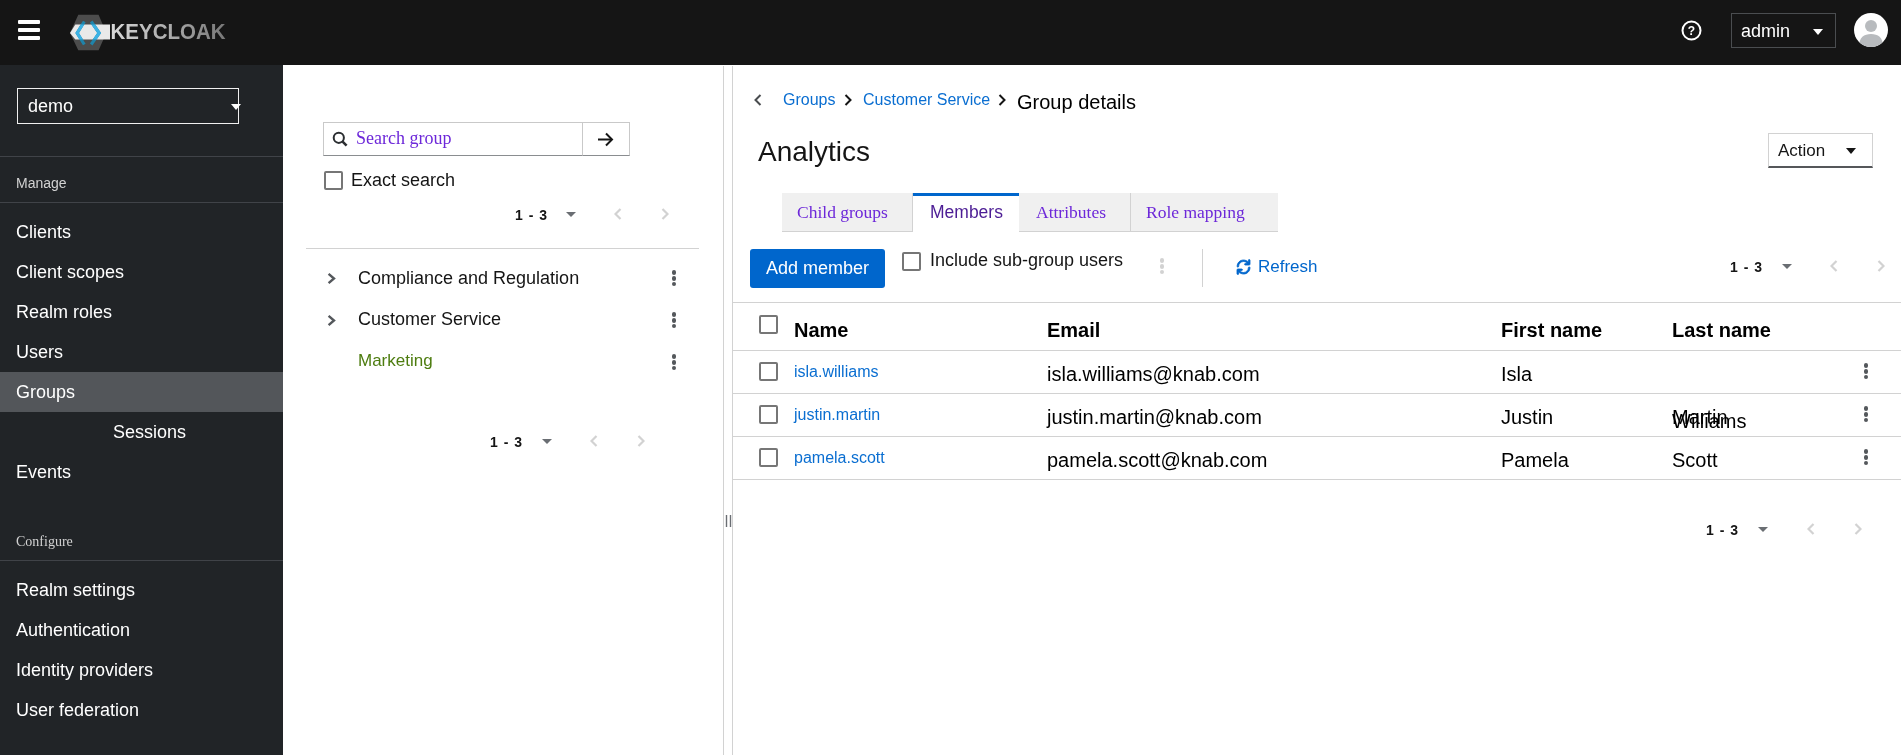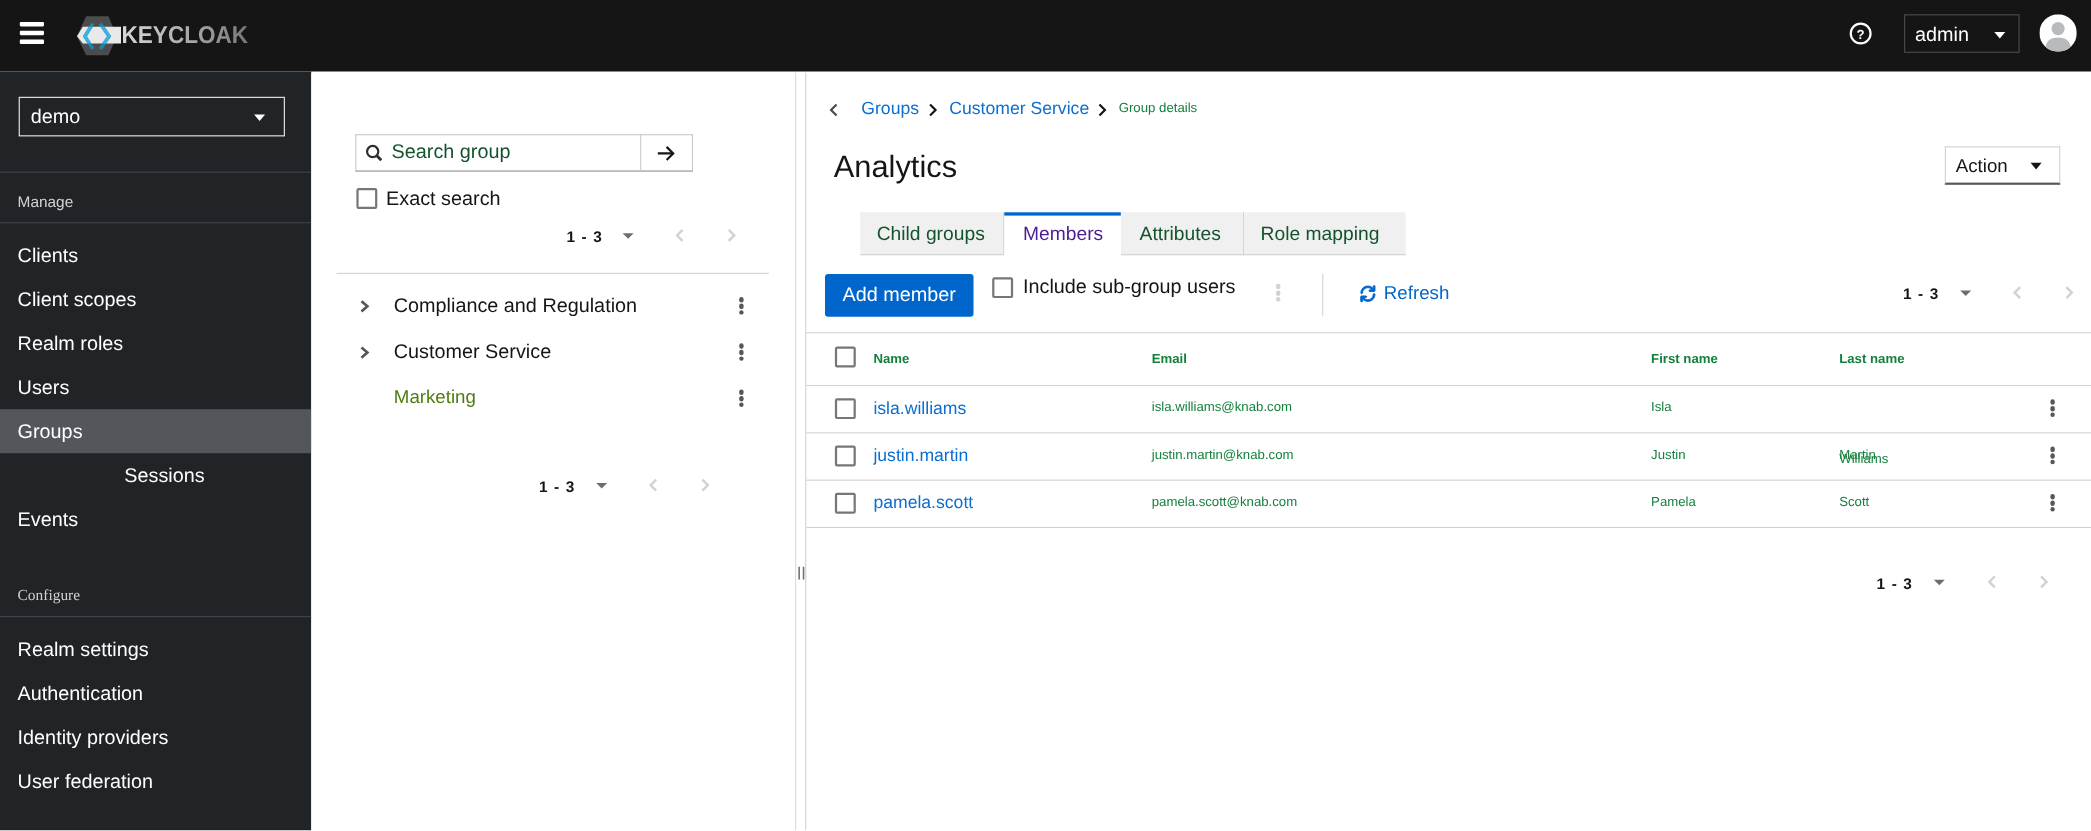--- a/index.html
+++ b/index.html
@@ -4,34 +4,34 @@
 <style>
   * { margin:0; padding:0; box-sizing:border-box; }
   html,body { width:1901px; height:755px; font-family:"Liberation Sans", sans-serif; background:#fff; overflow:hidden; }
   .abs { position:absolute; }
   #page { position:relative; width:1901px; height:755px; }
   
   #header { position:absolute; left:0; top:0; width:1901px; height:65px; background:#151515; }
   .hbar { position:absolute; left:18px; width:22px; height:3.6px; background:#fff; border-radius:1px; }
   
   #sidebar { position:absolute; left:0; top:65px; width:283px; height:690px; background:#212427; color:#fff; font-size:16px; }
-  #realmsel { position:absolute; left:17px; top:23px; width:242px; height:36px; border:1px solid #f0f0f0; }
+  #realmsel { position:absolute; left:17px; top:23px; width:222px; height:36px; border:1px solid #f0f0f0; }
   #realmsel .txt { position:absolute; left:10px; top:7px; font-size:18px; color:#fff; }
   .caret-w { position:absolute; width:0; height:0; border-left:5.5px solid transparent; border-right:5.5px solid transparent; border-top:6px solid #fff; }
   .sdiv { position:absolute; left:0; width:283px; height:0; border-top:1px solid #404348; }
   .slabel { position:absolute; left:16px; font-size:14px; color:#d2d2d2; }
   .sitem { position:absolute; left:0; width:283px; height:40px; line-height:40px; padding-left:16px; color:#fff; font-size:18px; }
   .sitem.cur { background:#53565a; }
   
   #middle { position:absolute; left:283px; top:66px; width:441px; height:689px; background:#fff; border-right:1px solid #d2d2d2; }
   
   #rail { position:absolute; left:724px; top:66px; width:8px; height:689px; background:#fff; }
   #main { position:absolute; left:732px; top:66px; width:1169px; height:689px; background:#fff; border-left:1px solid #d2d2d2; }
-  .t16 { font-size:12px; color:#15803d; }
-  .grey { color:#14532d; }
+  .t16 { font-size:20px; color:#000000; }
+  .grey { color:#6d28d9;font-family:Liberation Serif, serif; }
   .link { color:#0a6ed1; }
   .bold { font-weight:bold; }
   .pgnum { font-size:14px; font-weight:bold; color:#151515; letter-spacing:1px; }
   .caret-g { width:0; height:0; border-left:5px solid transparent; border-right:5px solid transparent; border-top:5.5px solid #6a6e73; }
   .kebab i { display:block; width:4.4px; height:4.4px; border-radius:50%; margin:1.45px auto; }
   .cb { position:absolute; width:19px; height:19px; border:2px solid #767676; border-radius:2px; background:#fff; }
 </style>
 </head>
 <body>
 <div id="page">

